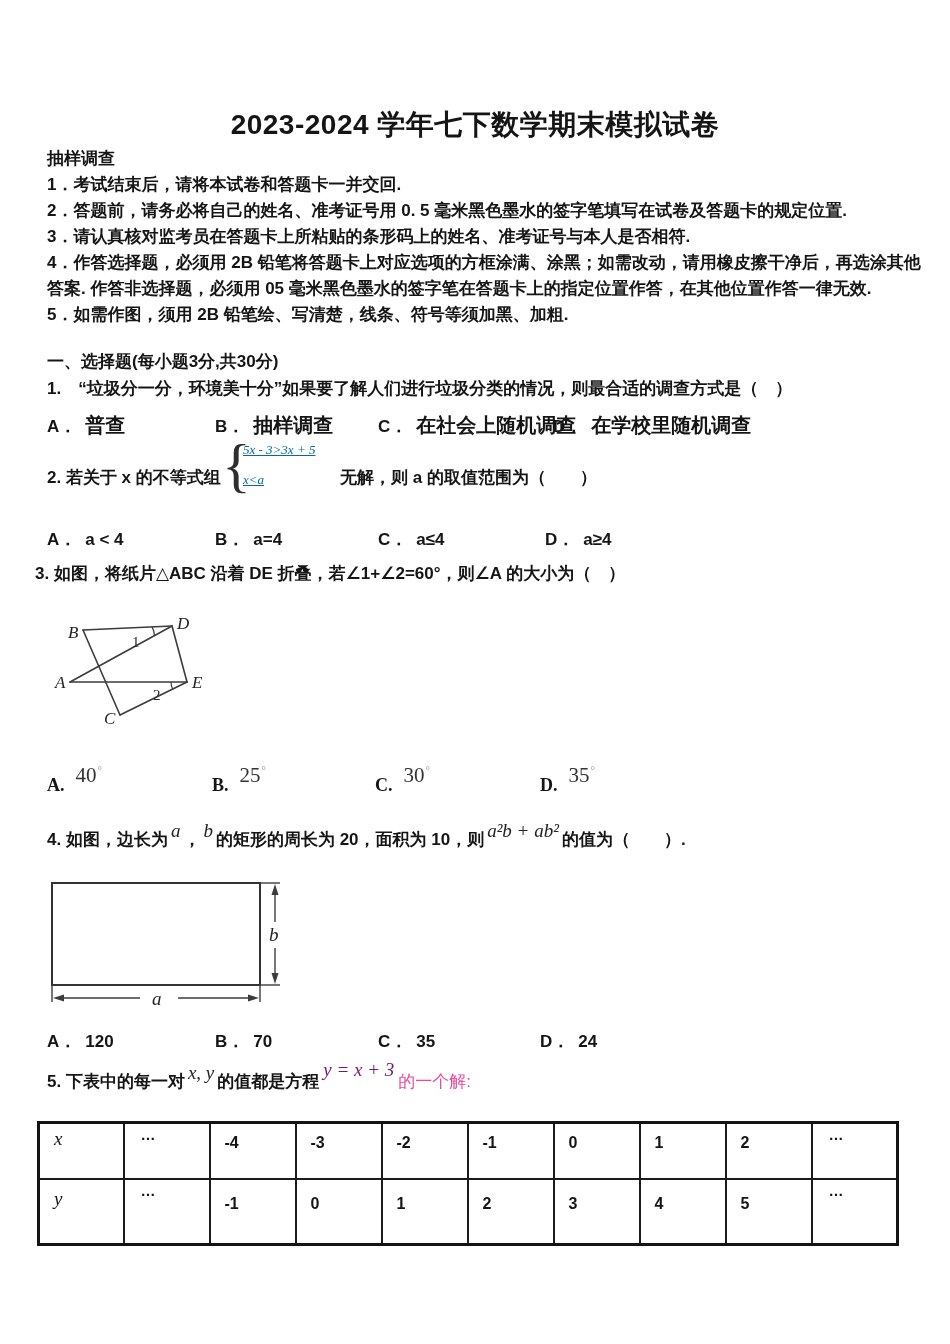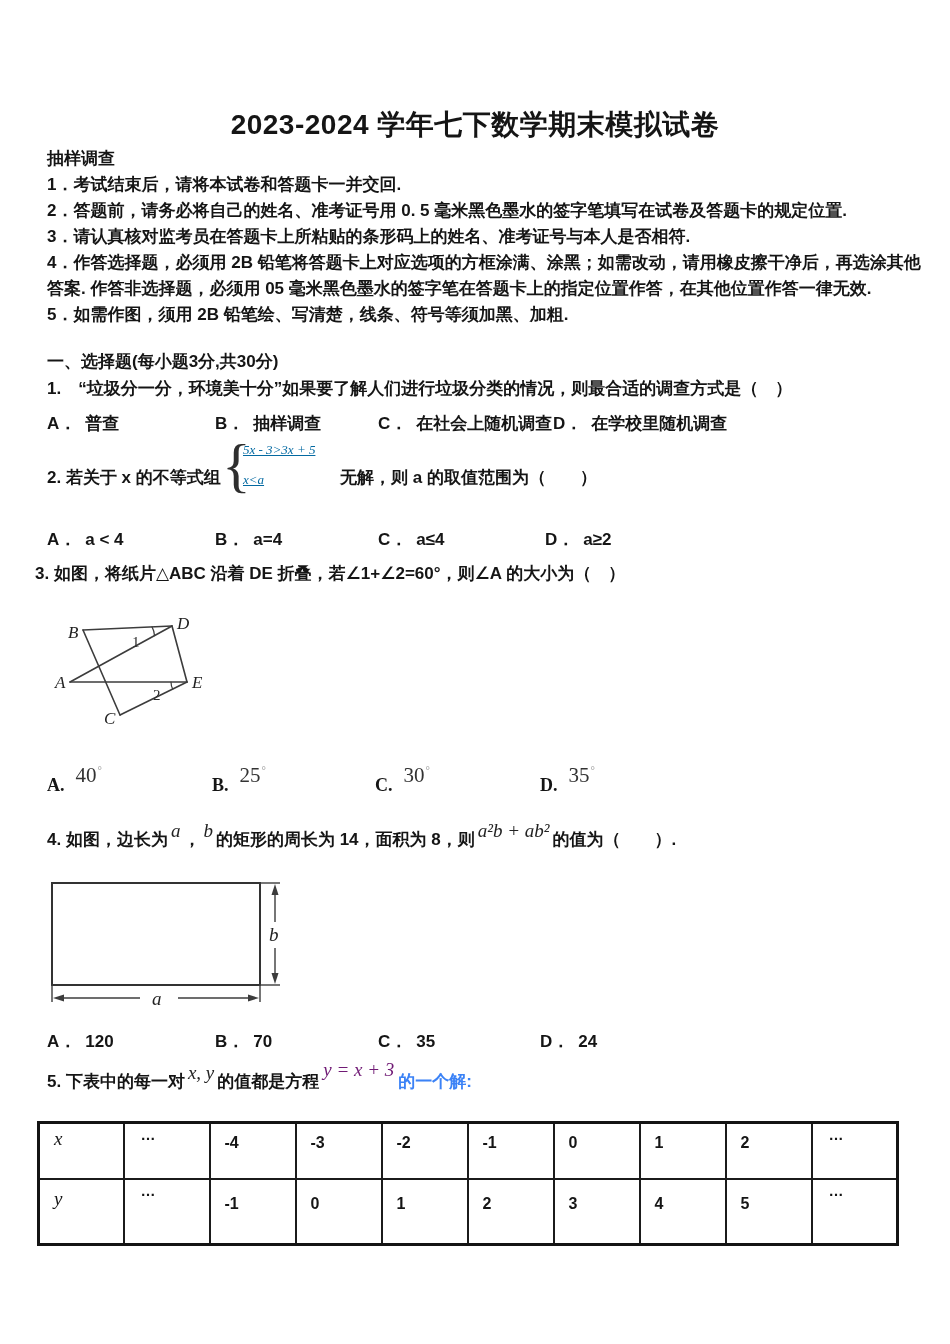--- a/index.html
+++ b/index.html
@@ -6,34 +6,34 @@
   .page{position:relative;width:950px;height:1344px;background:#fff;
         font-family:"Liberation Sans","DejaVu Sans",sans-serif;color:#151515;overflow:hidden;}
   .abs{position:absolute;}
   .title{width:100%;text-align:center;font-size:28px;font-weight:700;letter-spacing:.5px;}
   .body-text{font-size:17px;font-weight:600;line-height:26px;white-space:normal;}
   .nitem{width:882px;}
   .sec{font-size:17px;font-weight:700;}
   .q{font-size:17px;font-weight:600;}
   .olab{font-weight:700;margin-right:9px;font-size:17px;}
   .olab3{font-family:"Liberation Serif","DejaVu Serif",serif;font-weight:700;font-size:18px;margin-right:11px;}
-  .otext{font-weight:600;font-size:17px;}
+  .otext{font-weight:600;font-size:20px;}
   .oval{font-weight:700;font-size:17px;}
   .math{font-family:"Liberation Serif","DejaVu Serif",serif;font-style:italic;}
   .brace{font-family:"Liberation Serif","DejaVu Serif",serif;font-size:60px;font-weight:400;
          line-height:62px;color:#2e2e2e;}
   .ineq{font-size:13px;color:#0369a1;text-decoration:underline;}
   .rnum{font-family:"Liberation Serif","DejaVu Serif",serif;font-weight:400;font-size:21px;
         color:#333;position:relative;top:-9px;}
   .deg{font-size:11px;color:#8f8f8f;vertical-align:super;margin-left:1px;}
   .rvar{font-family:"Liberation Serif","DejaVu Serif",serif;font-style:italic;font-weight:400;
         font-size:19px;color:#222;position:relative;top:-8px;margin:0 3px;}
   .req{font-family:"Liberation Serif","DejaVu Serif",serif;font-style:italic;font-weight:400;
        font-size:19px;color:#701a75;position:relative;top:-11px;margin:0 4px;}
-  .gray{color:#3b82f6;font-weight:700;text-align:center;}
+  .gray{color:#ec4899;font-weight:400;text-align:center;}
   table.sol{border-collapse:collapse;table-layout:fixed;width:860px;border:3px solid #141414;}
   .sol td{border:2px solid #1b1b1b;vertical-align:top;overflow:hidden;}
   .rx td{height:44px;} .ry td{height:48px;}
   .c-lbl{font-family:"Liberation Serif","DejaVu Serif",serif;font-style:italic;font-weight:400;
          font-size:19px;padding:4px 0 0 14px;}
   .ry .c-lbl{padding-top:8px;}
   .c-dots{font-weight:700;font-size:15px;padding:2px 0 0 16px;letter-spacing:2px;}
   .c-num{font-weight:700;font-size:16px;}
   .rx .c-num{padding:10px 0 0 14px;}
   .ry .c-num{padding:15px 0 0 14px;}
@@ -65,21 +65,21 @@
   <span class="abs" style="left:553px;top:412px;"><b class="olab">D．</b><span class="otext">在学校里随机调查</span></span>
 
   <div class="abs q" style="left:47px;top:466px;">2. 若关于 x 的不等式组</div>
   <div class="abs brace" style="left:222px;top:434px;">{</div>
   <div class="abs math ineq" style="left:243px;top:442px;">5x - 3&gt;3x + 5</div>
   <div class="abs math ineq" style="left:243px;top:472px;">x&lt;a</div>
   <div class="abs q" style="left:340px;top:466px;">无解，则 a 的取值范围为（　　）</div>
   <span class="abs" style="left:47px;top:528px;"><b class="olab">A．</b><span class="oval">a &lt; 4</span></span>
   <span class="abs" style="left:215px;top:528px;"><b class="olab">B．</b><span class="oval">a=4</span></span>
   <span class="abs" style="left:378px;top:528px;"><b class="olab">C．</b><span class="oval">a≤4</span></span>
-  <span class="abs" style="left:545px;top:528px;"><b class="olab">D．</b><span class="oval">a≥2</span></span>
+  <span class="abs" style="left:545px;top:528px;"><b class="olab">D．</b><span class="oval">a≥4</span></span>
 
   <div class="abs q" style="left:35px;top:562px;">3. 如图，将纸片△ABC 沿着 DE 折叠，若∠1+∠2=60°，则∠A 的大小为（　）</div>
   <svg class="abs" style="left:40px;top:598px;" width="205" height="145" viewBox="0 0 205 145">
     <g stroke="#3c3c3c" stroke-width="1.6" fill="none" stroke-linecap="round">
       <line x1="43" y1="32" x2="132" y2="28"></line>
       <line x1="30" y1="84" x2="147" y2="84"></line>
       <line x1="30" y1="84" x2="132" y2="28"></line>
       <line x1="43" y1="32" x2="80" y2="117"></line>
       <line x1="132" y1="28" x2="147" y2="84"></line>
       <line x1="80" y1="117" x2="147" y2="84"></line>
@@ -93,21 +93,21 @@
     <text class="vlab" x="64" y="126">C</text>
     <text class="alab" x="92" y="49">1</text>
     <text class="alab" x="113" y="102">2</text>
   </svg>
   <span class="abs" style="left:47px;top:772px;"><b class="olab3">A.</b><span class="rnum"><span>40</span><span class="deg">°</span></span></span>
   <span class="abs" style="left:212px;top:772px;"><b class="olab3">B.</b><span class="rnum"><span>25</span><span class="deg">°</span></span></span>
   <span class="abs" style="left:375px;top:772px;"><b class="olab3">C.</b><span class="rnum"><span>30</span><span class="deg">°</span></span></span>
   <span class="abs" style="left:540px;top:772px;"><b class="olab3">D.</b><span class="rnum"><span>35</span><span class="deg">°</span></span></span>
 
   <div class="abs q" style="left:47px;top:828px;width:880px;">
-    <span>4. 如图，边长为</span><span class="rvar">a</span><span>，</span><span class="rvar">b</span><span>的矩形的周长为 14，面积为 8，则</span><span class="rvar">a²b + ab²</span><span>的值为（　　）.</span>
+    <span>4. 如图，边长为</span><span class="rvar">a</span><span>，</span><span class="rvar">b</span><span>的矩形的周长为 20，面积为 10，则</span><span class="rvar">a²b + ab²</span><span>的值为（　　）.</span>
   </div>
   <svg class="abs" style="left:40px;top:872px;" width="265" height="145" viewBox="0 0 265 145">
     <g stroke="#333" stroke-width="2" fill="none">
       <rect x="12" y="11" width="208" height="102"></rect>
     </g>
     <g stroke="#3c3c3c" stroke-width="1.4" fill="none">
       <line x1="220" y1="11" x2="240" y2="11"></line>
       <line x1="220" y1="113" x2="240" y2="113"></line>
       <line x1="12" y1="113" x2="12" y2="130"></line>
       <line x1="220" y1="113" x2="220" y2="130"></line>

